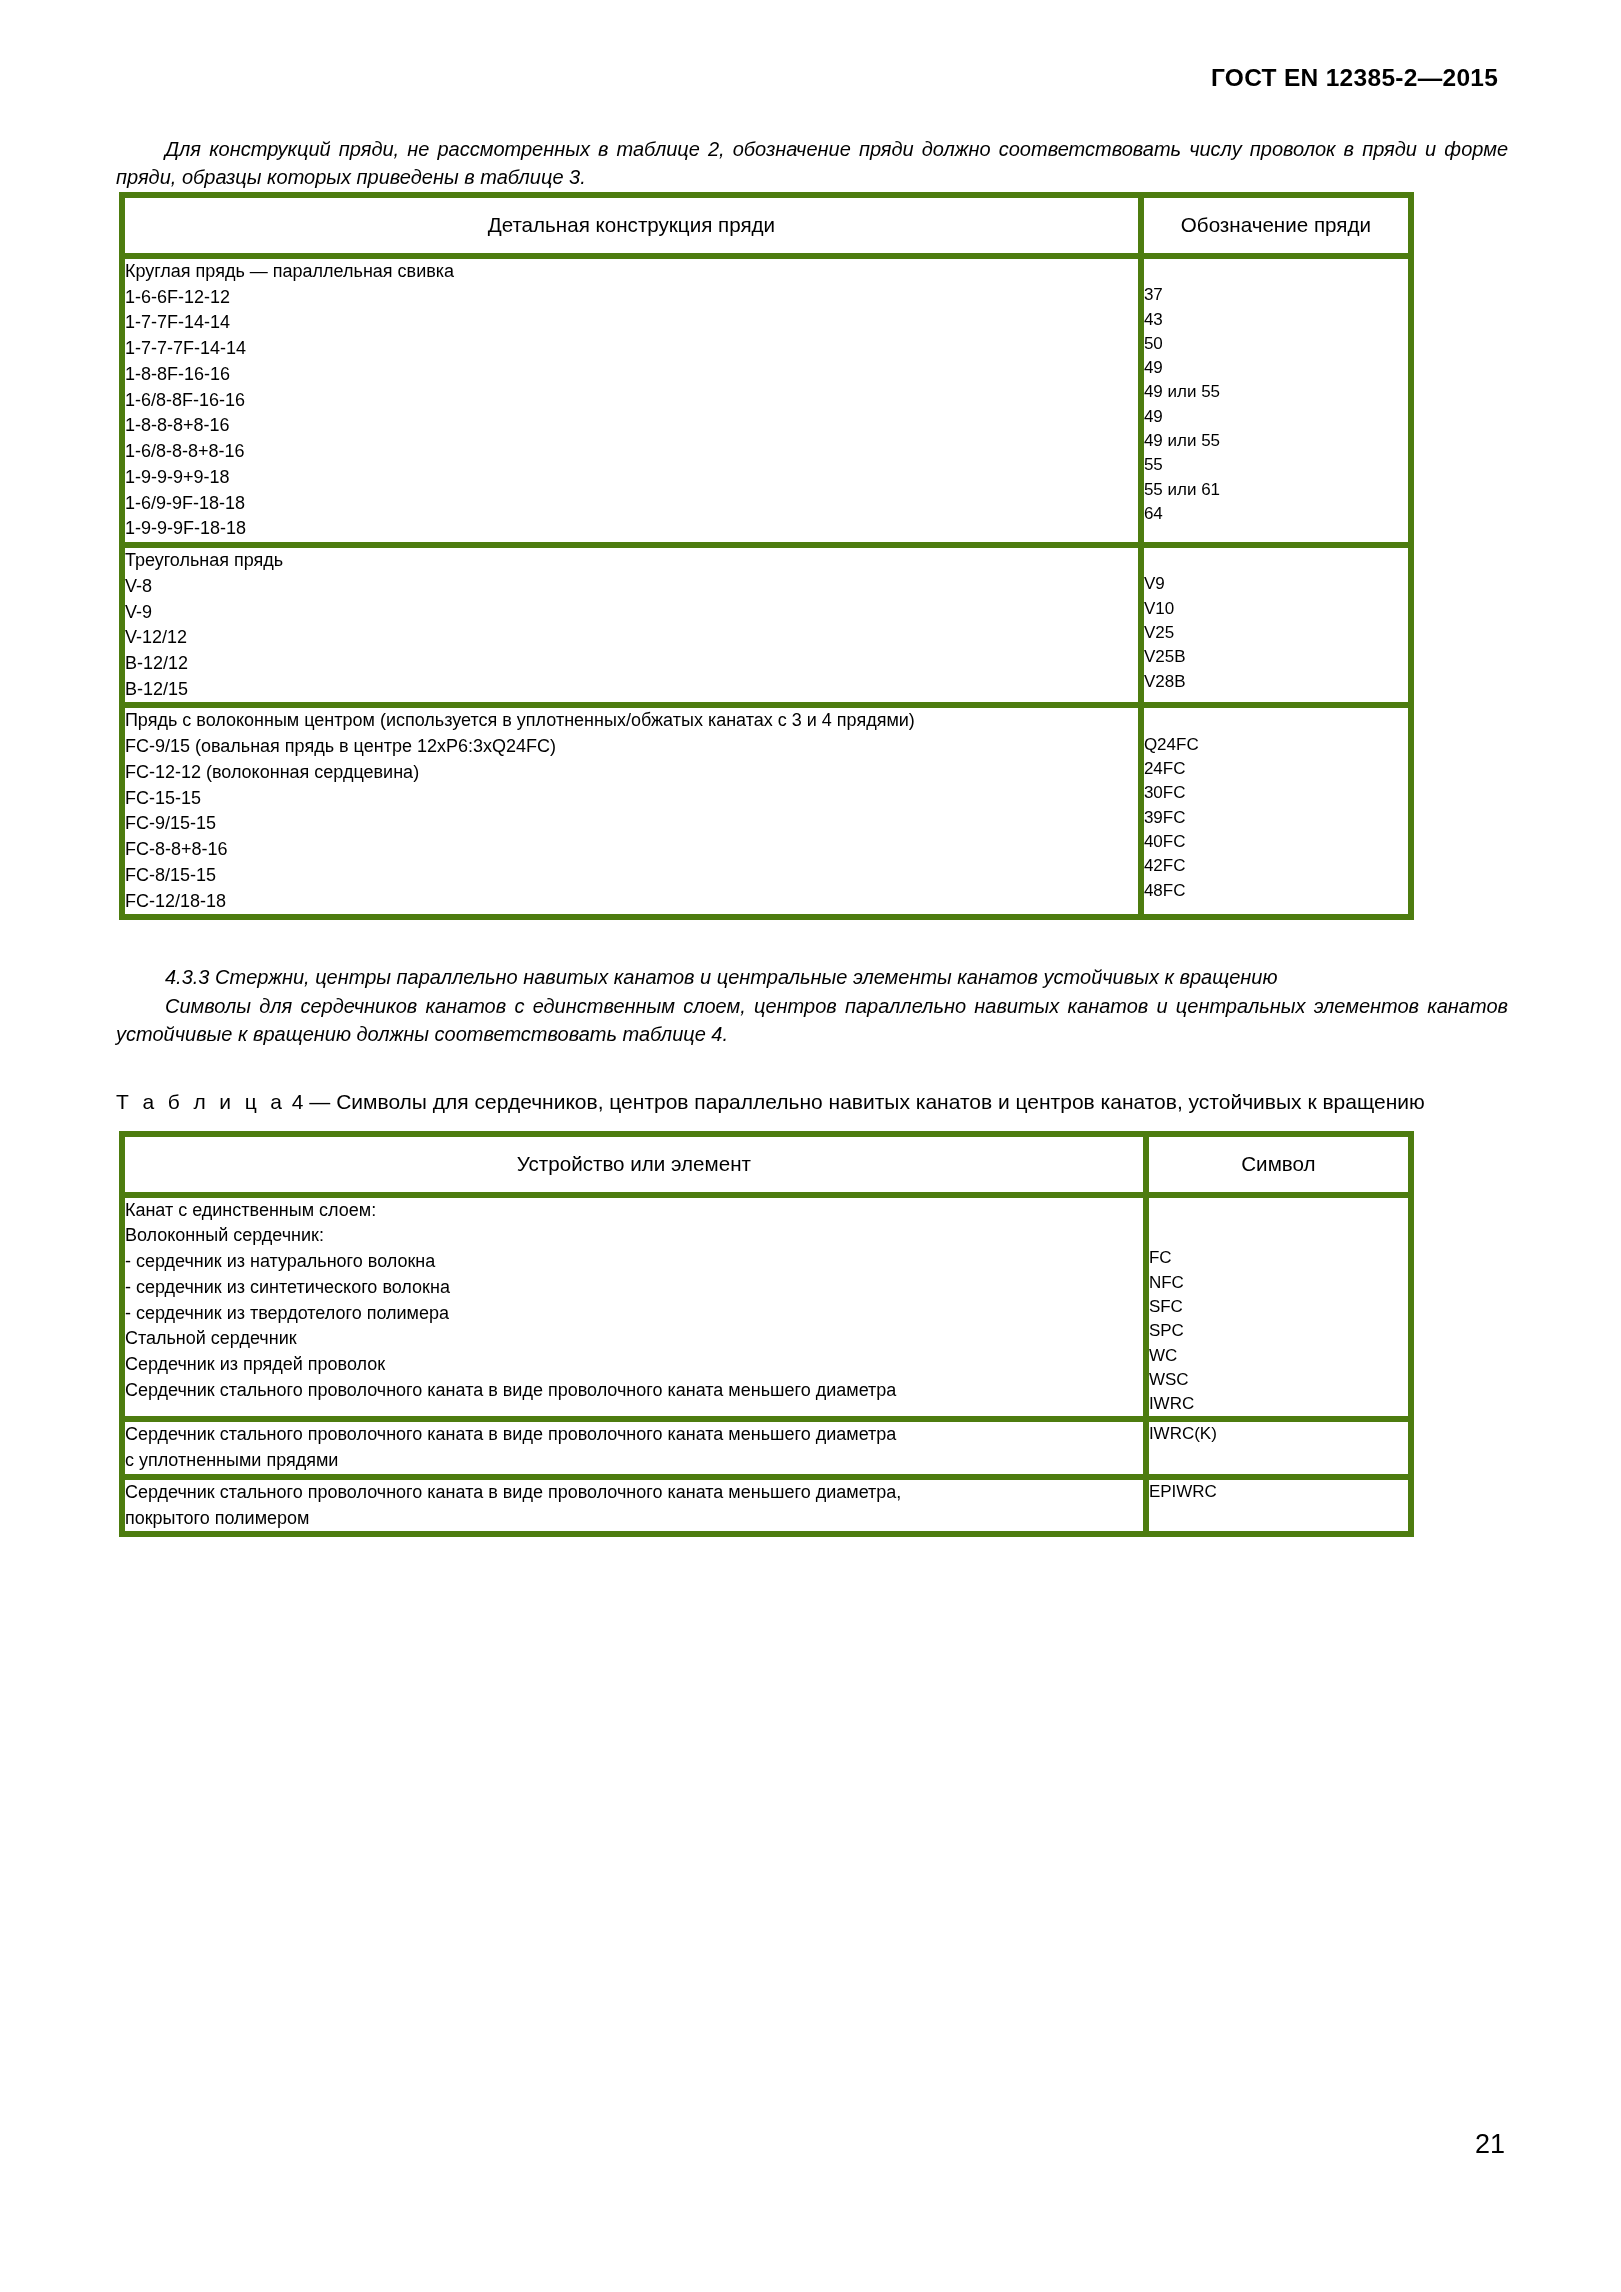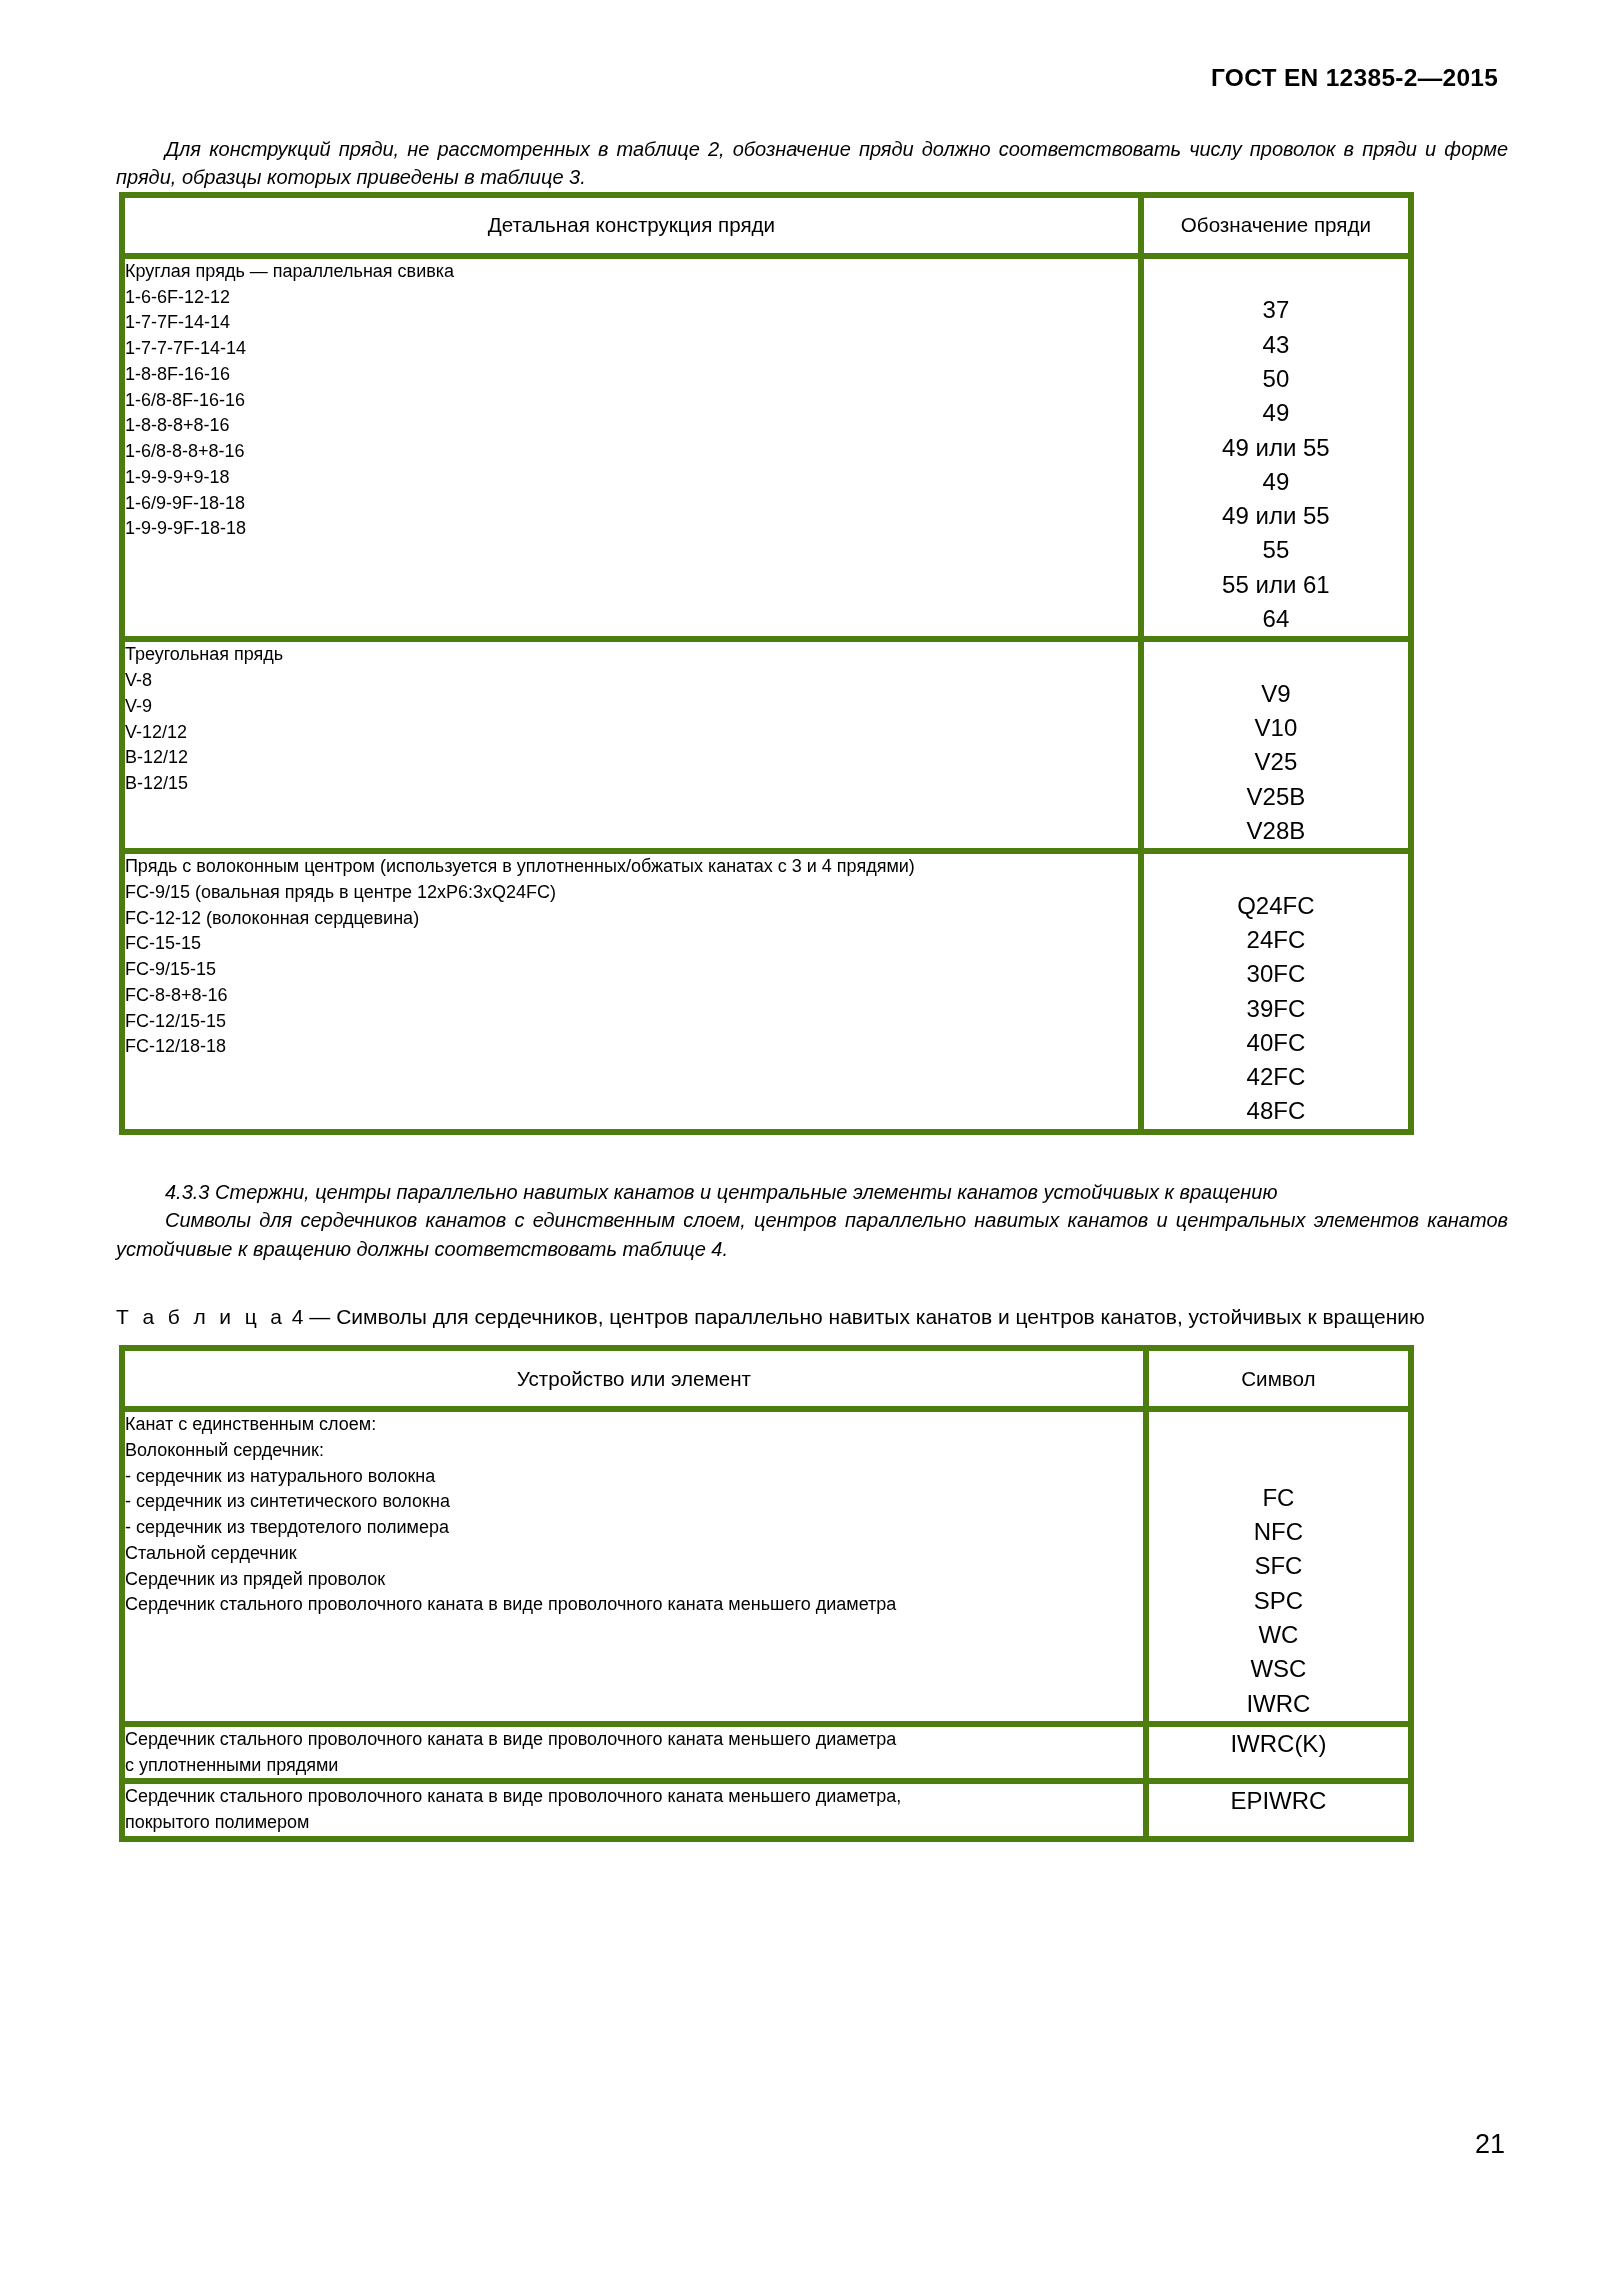--- a/index.html
+++ b/index.html
@@ -77,24 +77,23 @@
     line-height: 1.35;
     font-weight: normal;
   }
   .cell-left {
     font-size: 18px;
     line-height: 1.43;
     padding: 9.8px 9.8px 11.8px 13.7px;
     white-space: pre-line;
   }
   .cell-right {
-    font-size: 24px;
+    font-size: 17px;
     line-height: 1.43;
     padding: 9.8px 7.8px 11.8px 7.8px;
-    text-align: center;
     white-space: pre-line;
   }
   .col-main { width: 1019px; }
   .col-sym { width: 270px; }
   .col-main2 { width: 1024px; }
   .col-sym2 { width: 265px; }
   .pagenum {
     position: absolute;
     right: 116px;
     top: 2129px;
@@ -163,21 +162,21 @@
 V25B
 V28B</td>
         </tr>
         <tr>
           <td class="cell-left">Прядь с волоконным центром (используется в уплотненных/обжатых канатах с 3 и 4 прядями)
 FC-9/15 (овальная прядь в центре 12xP6:3xQ24FC)
 FC-12-12 (волоконная сердцевина)
 FC-15-15
 FC-9/15-15
 FC-8-8+8-16
-FC-12/15-15
+FC-8/15-15
 FC-12/18-18</td>
           <td class="cell-right">
 Q24FC
 24FC
 30FC
 39FC
 40FC
 42FC
 48FC</td>
         </tr>

